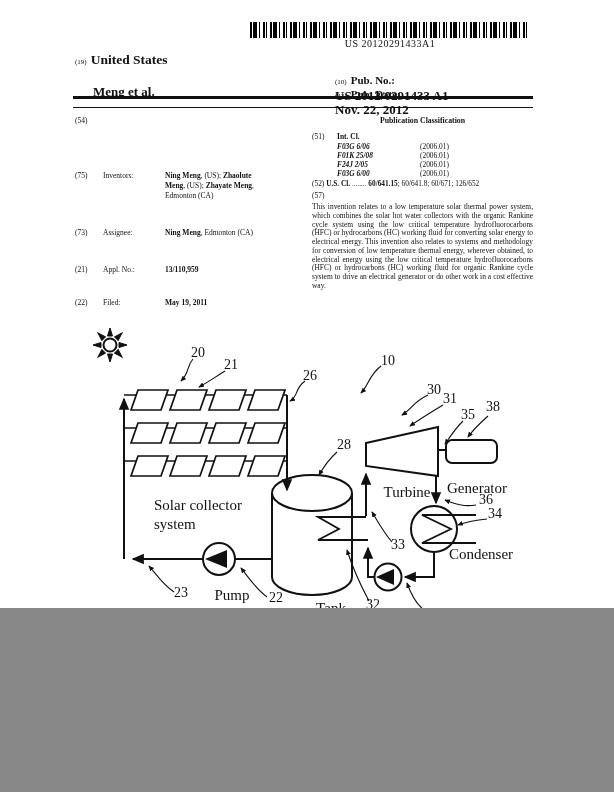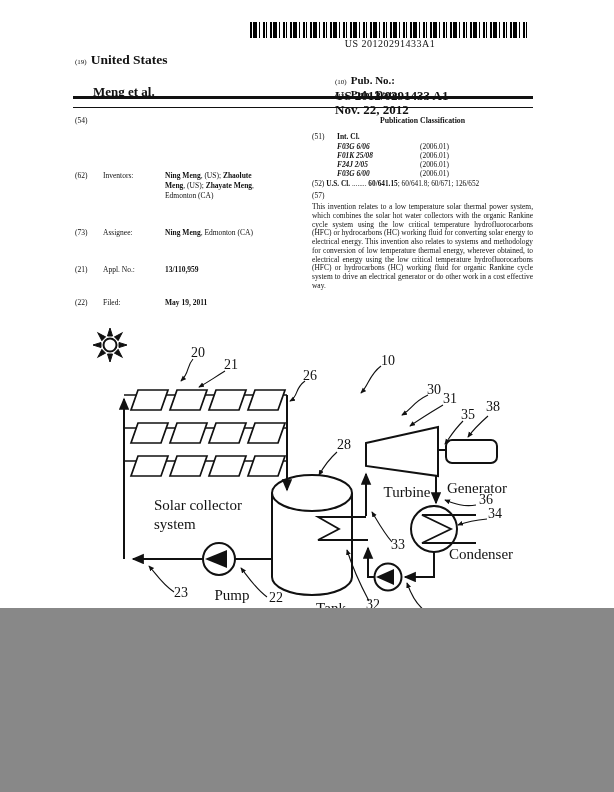--- a/index.html
+++ b/index.html
@@ -59,21 +59,21 @@
   </div>
 
   <div class="abs ruleThick" style="left:73px;top:96px;width:460px;"></div>
   <div class="abs ruleThin" style="left:73px;top:107px;width:460px;"></div>
 
   <div class="abs item" style="left:75px;top:116px;">
     <span class="numCol">(54)</span>
   </div>
 
   <div class="abs item" style="left:75px;top:171px;">
-    <span class="numCol">(62)</span>
+    <span class="numCol">(75)</span>
     <span class="lblCol">Inventors:</span>
     <span class="valCol"><span>Ning Meng</span><span class="plain">, (US); </span><span>Zhaolute Meng</span><span class="plain">, (US); </span><span>Zhayate Meng</span><span class="plain">, Edmonton (CA)</span></span>
   </div>
 
   <div class="abs item" style="left:75px;top:228px;">
     <span class="numCol">(73)</span>
     <span class="lblCol">Assignee:</span>
     <span class="valCol"><span>Ning Meng</span><span class="plain">, Edmonton (CA)</span></span>
   </div>
 

